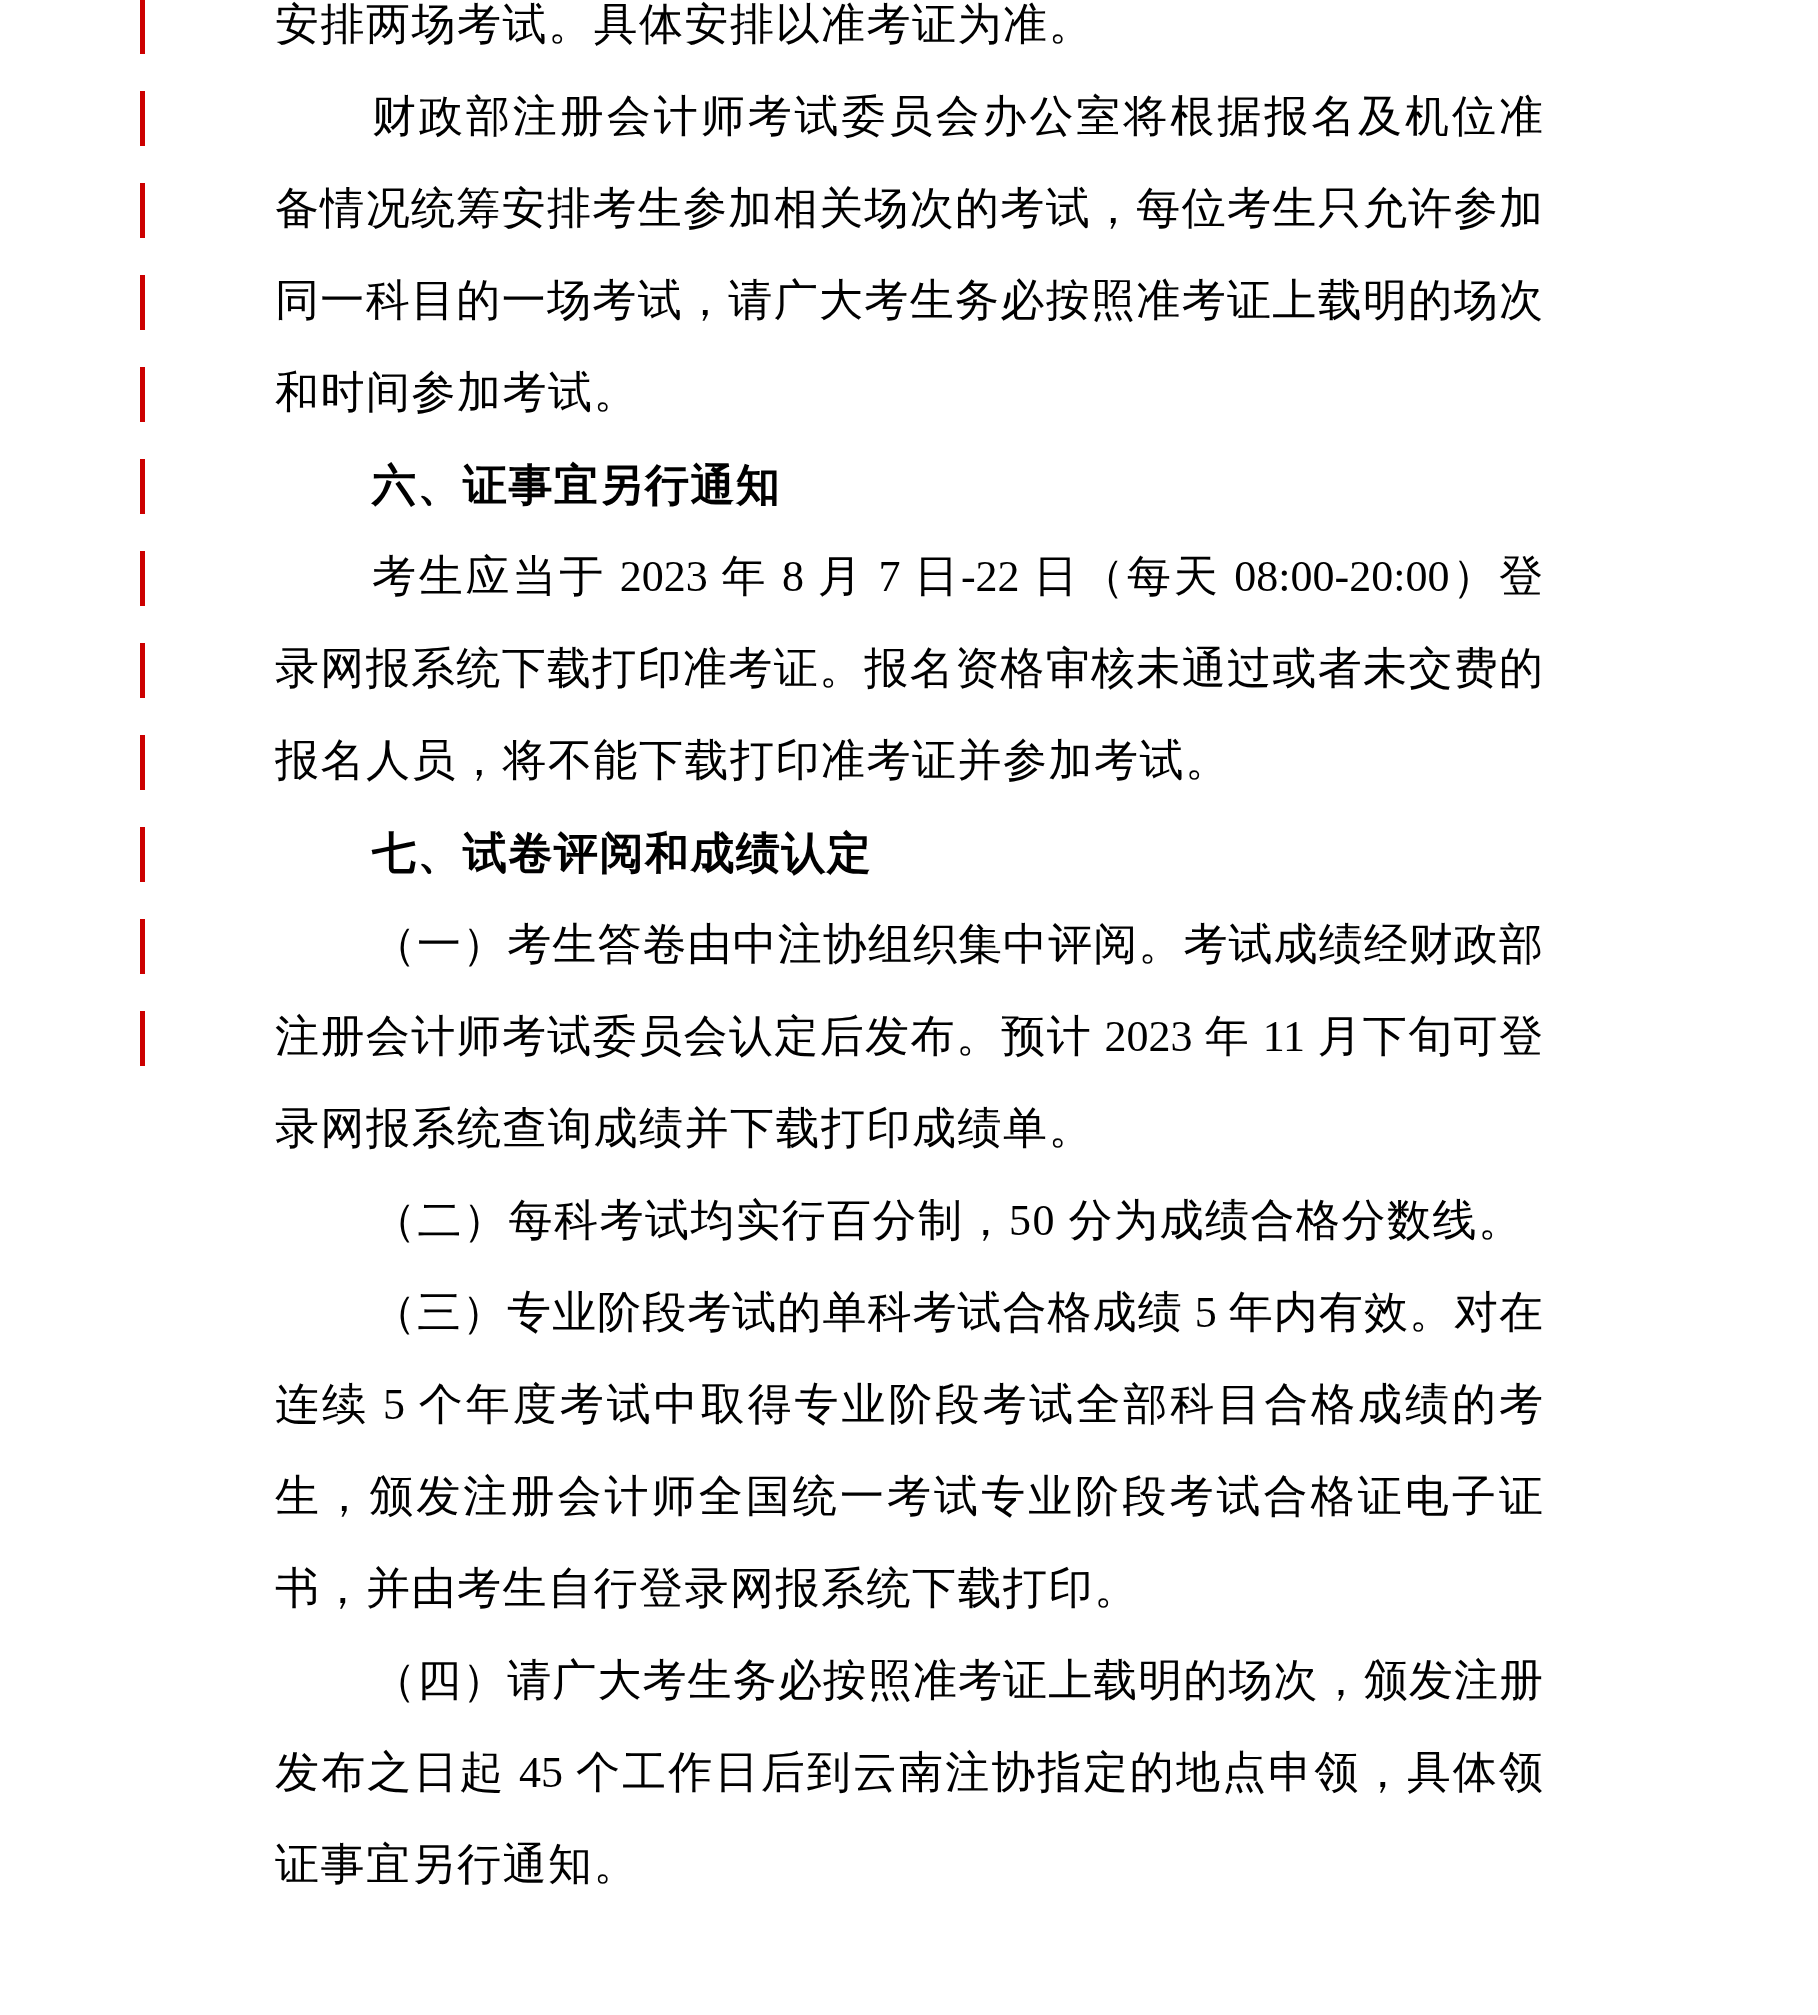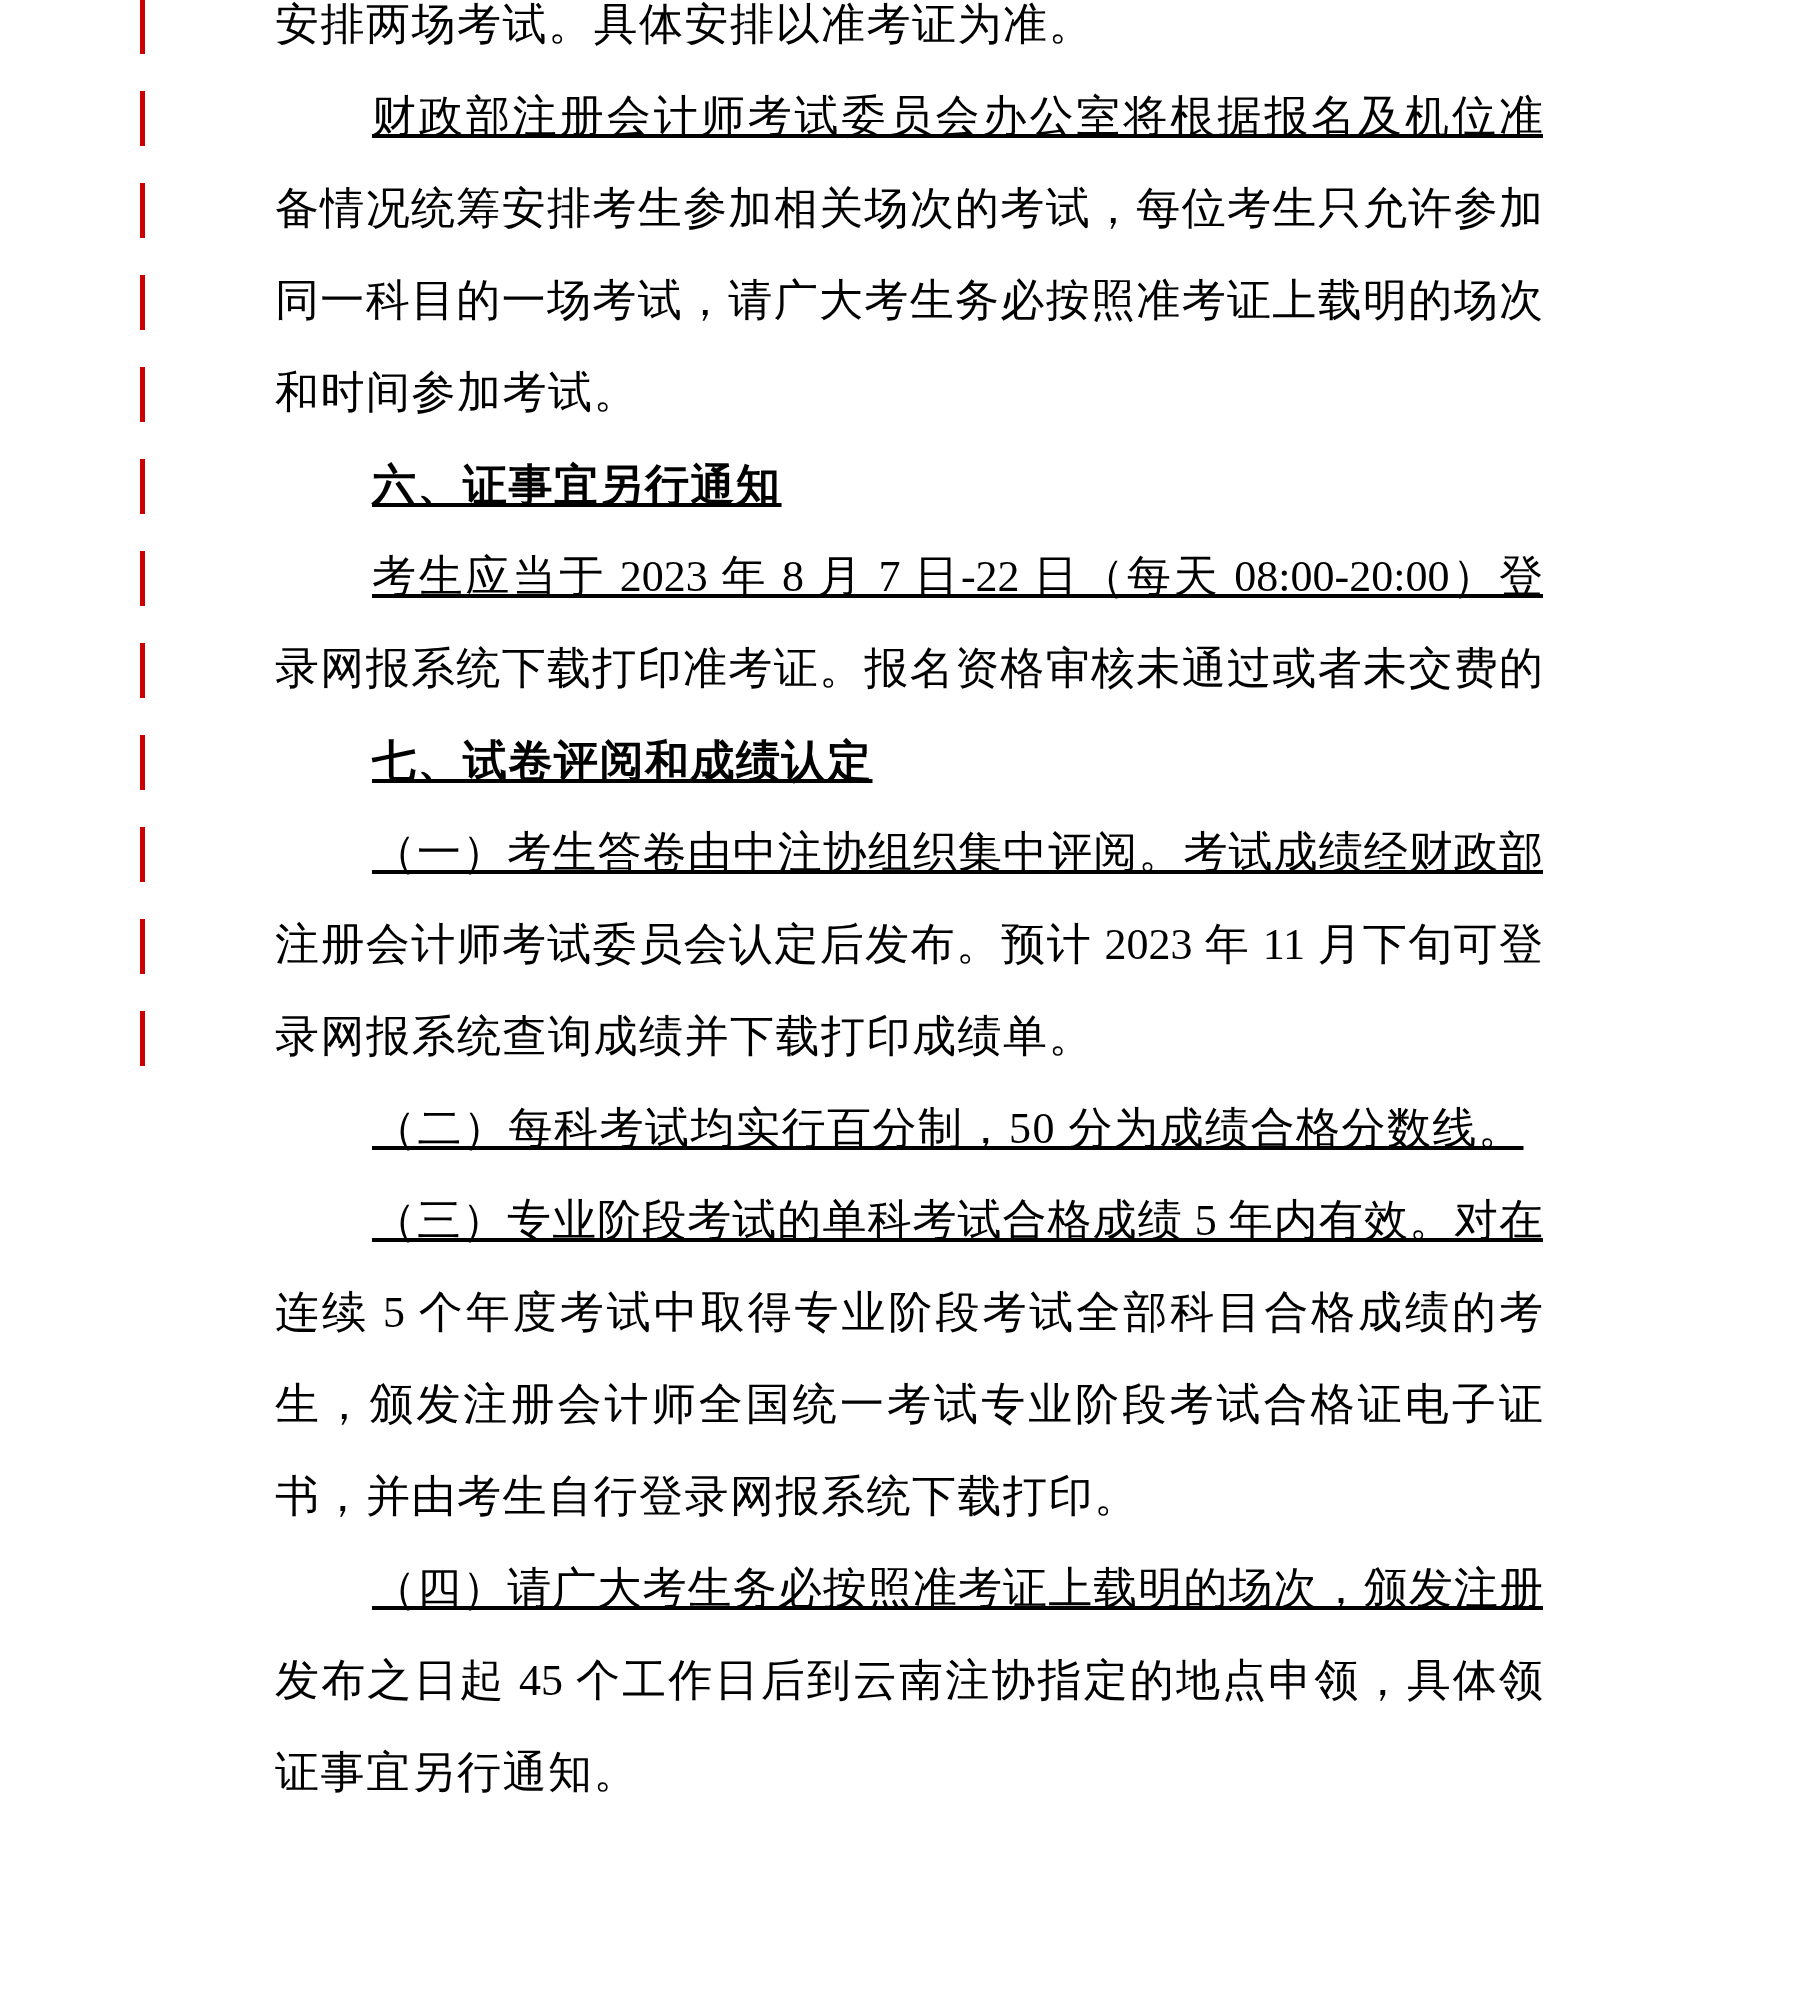--- a/index.html
+++ b/index.html
@@ -40,21 +40,20 @@
     letter-spacing:1.5px;
   }
   .line.just{
     text-align:justify;
     text-align-last:justify;
     text-justify:distribute;
     letter-spacing:0;
   }
   .line.indent{
     padding-left:97px;
-    text-decoration:underline;
   }
   .changebar{
     position:absolute;
     left:140px;
     width:4.6px;
     height:55px;
     background:#cc0000;
   }
 </style>
 </head>
@@ -63,20 +62,21 @@
 <div class="page">
   <div class="textcol">
       <div class="line body left">安排两场考试。具体安排以准考证为准。</div>
       <div class="line body just indent">财政部注册会计师考试委员会办公室将根据报名及机位准</div>
       <div class="line body just">备情况统筹安排考生参加相关场次的考试，每位考生只允许参加</div>
       <div class="line body just">同一科目的一场考试，请广大考生务必按照准考证上载明的场次</div>
       <div class="line body left">和时间参加考试。</div>
       <div class="line heading left indent">六、证事宜另行通知</div>
       <div class="line body just indent">考生应当于 2023 年 8 月 7 日-22 日（每天 08:00-20:00）登</div>
       <div class="line body just">录网报系统下载打印准考证。报名资格审核未通过或者未交费的</div>
+      <div class="line body left">报名人员，将不能下载打印准考证并参加考试。</div>
       <div class="line heading left indent">七、试卷评阅和成绩认定</div>
       <div class="line body just indent">（一）考生答卷由中注协组织集中评阅。考试成绩经财政部</div>
       <div class="line body just">注册会计师考试委员会认定后发布。预计 2023 年 11 月下旬可登</div>
       <div class="line body left">录网报系统查询成绩并下载打印成绩单。</div>
       <div class="line body left indent">（二）每科考试均实行百分制，50 分为成绩合格分数线。</div>
       <div class="line body just indent">（三）专业阶段考试的单科考试合格成绩 5 年内有效。对在</div>
       <div class="line body just">连续 5 个年度考试中取得专业阶段考试全部科目合格成绩的考</div>
       <div class="line body just">生，颁发注册会计师全国统一考试专业阶段考试合格证电子证</div>
       <div class="line body left">书，并由考生自行登录网报系统下载打印。</div>
       <div class="line body just indent">（四）请广大考生务必按照准考证上载明的场次，颁发注册</div>

